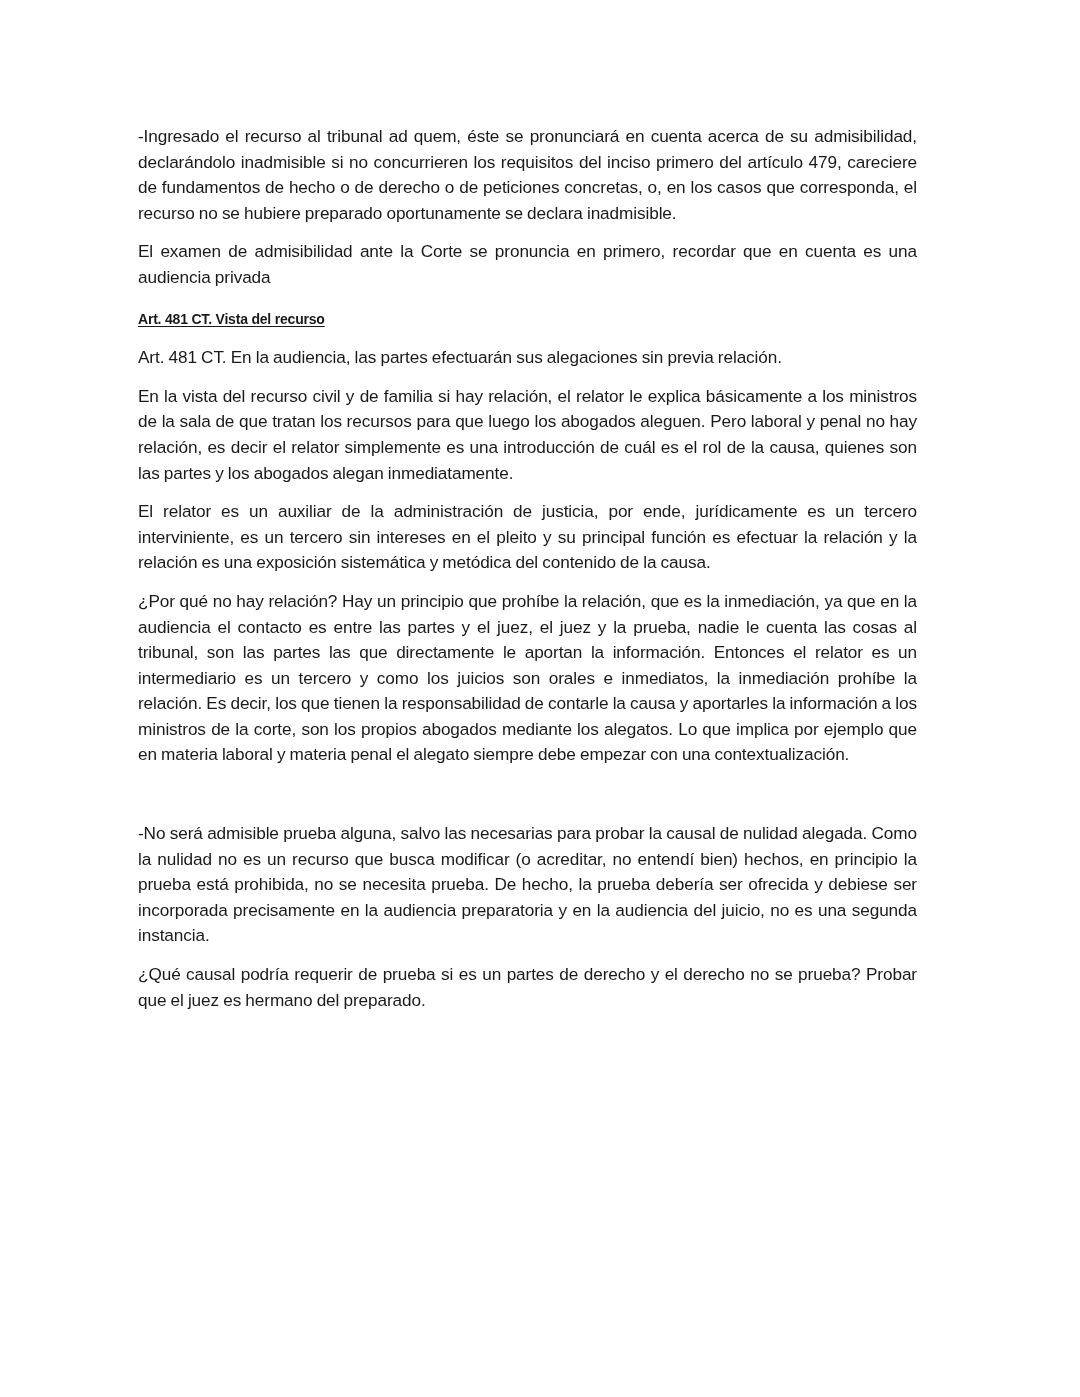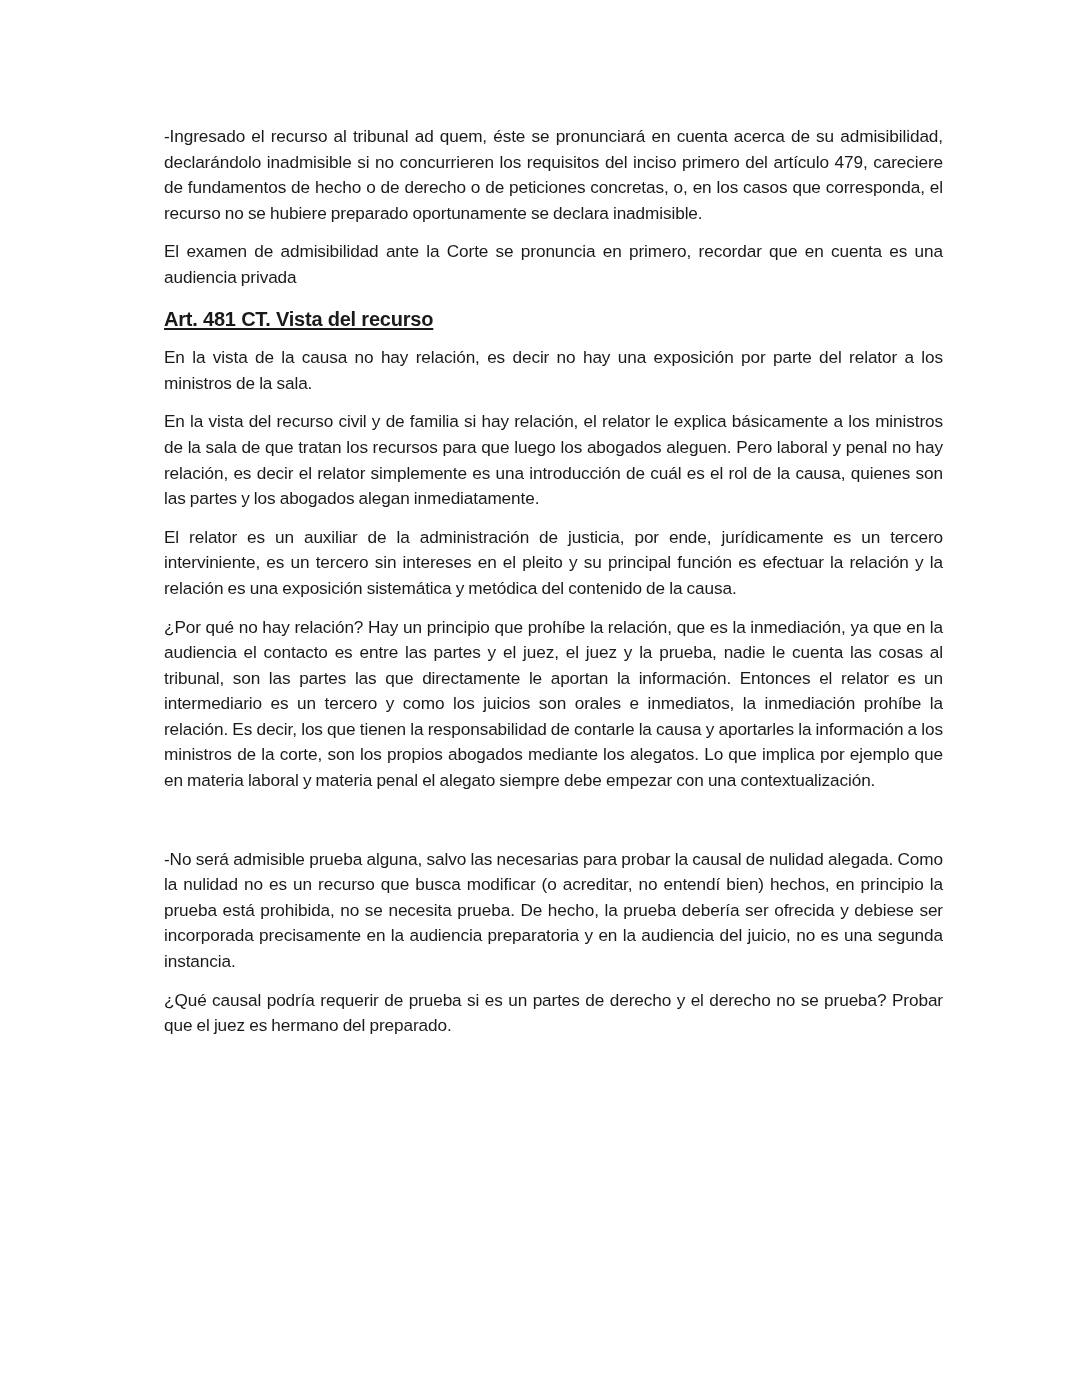--- a/index.html
+++ b/index.html
@@ -10,38 +10,38 @@
     body {
       width: 1080px;
       height: 1397px;
       position: relative;
       overflow: hidden;
       font-family: "Liberation Sans", sans-serif;
       color: #1a1a1a;
     }
     .page {
       position: absolute;
-      left: 164px;
+      left: 138px;
       top: 124px;
       width: 779px;
     }
     .para {
       margin: 0 0 13px 0;
       font-size: 17.2px;
       line-height: 25.6px;
       text-align: justify;
       letter-spacing: -0.1px;
       word-spacing: -0.5px;
     }
     .para.left {
       text-align: left;
     }
     .heading {
       margin: 16px 0 13px 0;
-      font-size: 20px;
+      font-size: 14px;
       line-height: 25.6px;
       font-weight: bold;
       text-decoration: underline;
       text-underline-offset: 2px;
       letter-spacing: -0.2px;
     }
     .bold {
       font-weight: normal;
       margin-top: 20px;
     }
@@ -49,20 +49,20 @@
       height: 40px;
     }
   </style>
 </head>
 <body>
 
 <div class="page">
   <p class="para">-Ingresado el recurso al tribunal ad quem, éste se pronunciará en cuenta acerca de su admisibilidad, declarándolo inadmisible si no concurrieren los requisitos del inciso primero del artículo 479, careciere de fundamentos de hecho o de derecho o de peticiones concretas, o, en los casos que corresponda, el recurso no se hubiere preparado oportunamente se declara inadmisible.</p>
   <p class="para">El examen de admisibilidad ante la Corte se pronuncia en primero, recordar que en cuenta es una audiencia privada</p>
   <p class="heading">Art. 481 CT. Vista del recurso</p>
-  <p class="para">En la vista de la causa no hay relación, es decir no hay una exposición por parte del relator a los ministros de la sala.</p>
+  <p class="para left">Art. 481 CT. En la audiencia, las partes efectuarán sus alegaciones sin previa relación.</p>
   <p class="para">En la vista del recurso civil y de familia si hay relación, el relator le explica básicamente a los ministros de la sala de que tratan los recursos para que luego los abogados aleguen. Pero laboral y penal no hay relación, es decir el relator simplemente es una introducción de cuál es el rol de la causa, quienes son las partes y los abogados alegan inmediatamente.</p>
   <p class="para">El relator es un auxiliar de la administración de justicia, por ende, jurídicamente es un tercero interviniente, es un tercero sin intereses en el pleito y su principal función es efectuar la relación y la relación es una exposición sistemática y metódica del contenido de la causa.</p>
   <p class="para"><span class="bold">¿Por qué no hay relación?</span><span> Hay un principio que prohíbe la relación, que es la inmediación, ya que en la audiencia el contacto es entre las partes y el juez, el juez y la prueba, nadie le cuenta las cosas al tribunal, son las partes las que directamente le aportan la información. Entonces el relator es un intermediario es un tercero y como los juicios son orales e inmediatos, la inmediación prohíbe la relación. Es decir, los que tienen la responsabilidad de contarle la causa y aportarles la información a los ministros de la corte, son los propios abogados mediante los alegatos. Lo que implica por ejemplo que en materia laboral y materia penal el alegato siempre debe empezar con una contextualización.</span></p>
   <div class="gap"></div>
   <p class="para">-No será admisible prueba alguna, salvo las necesarias para probar la causal de nulidad alegada. Como la nulidad no es un recurso que busca modificar (o acreditar, no entendí bien) hechos, en principio la prueba está prohibida, no se necesita prueba. De hecho, la prueba debería ser ofrecida y debiese ser incorporada precisamente en la audiencia preparatoria y en la audiencia del juicio, no es una segunda instancia.</p>
   <p class="para"><span class="bold">¿Qué causal podría requerir de prueba si es un partes de derecho y el derecho no se prueba?</span><span> Probar que el juez es hermano del preparado.</span></p>
 </div>
 
 </body></html>

